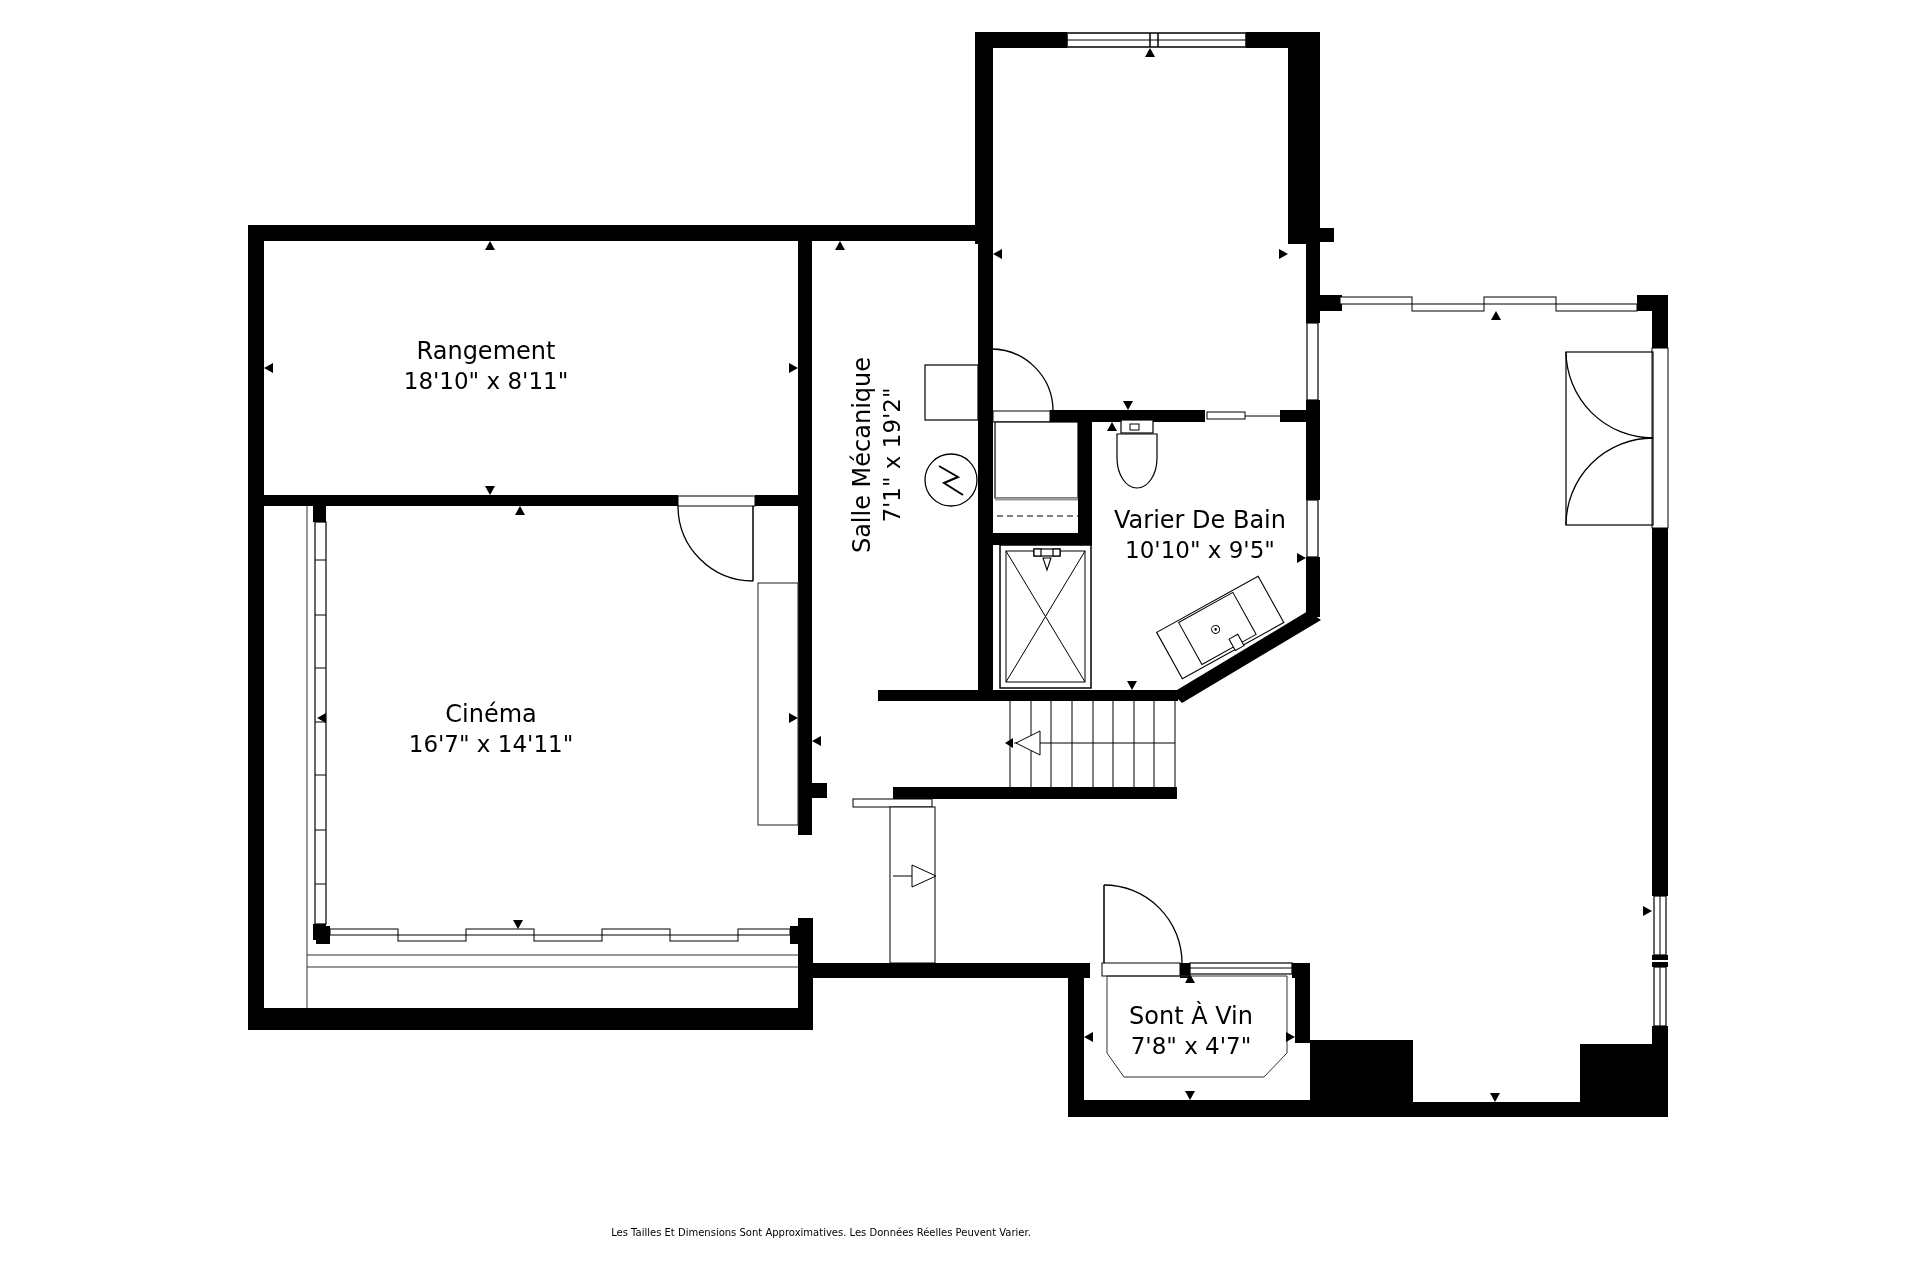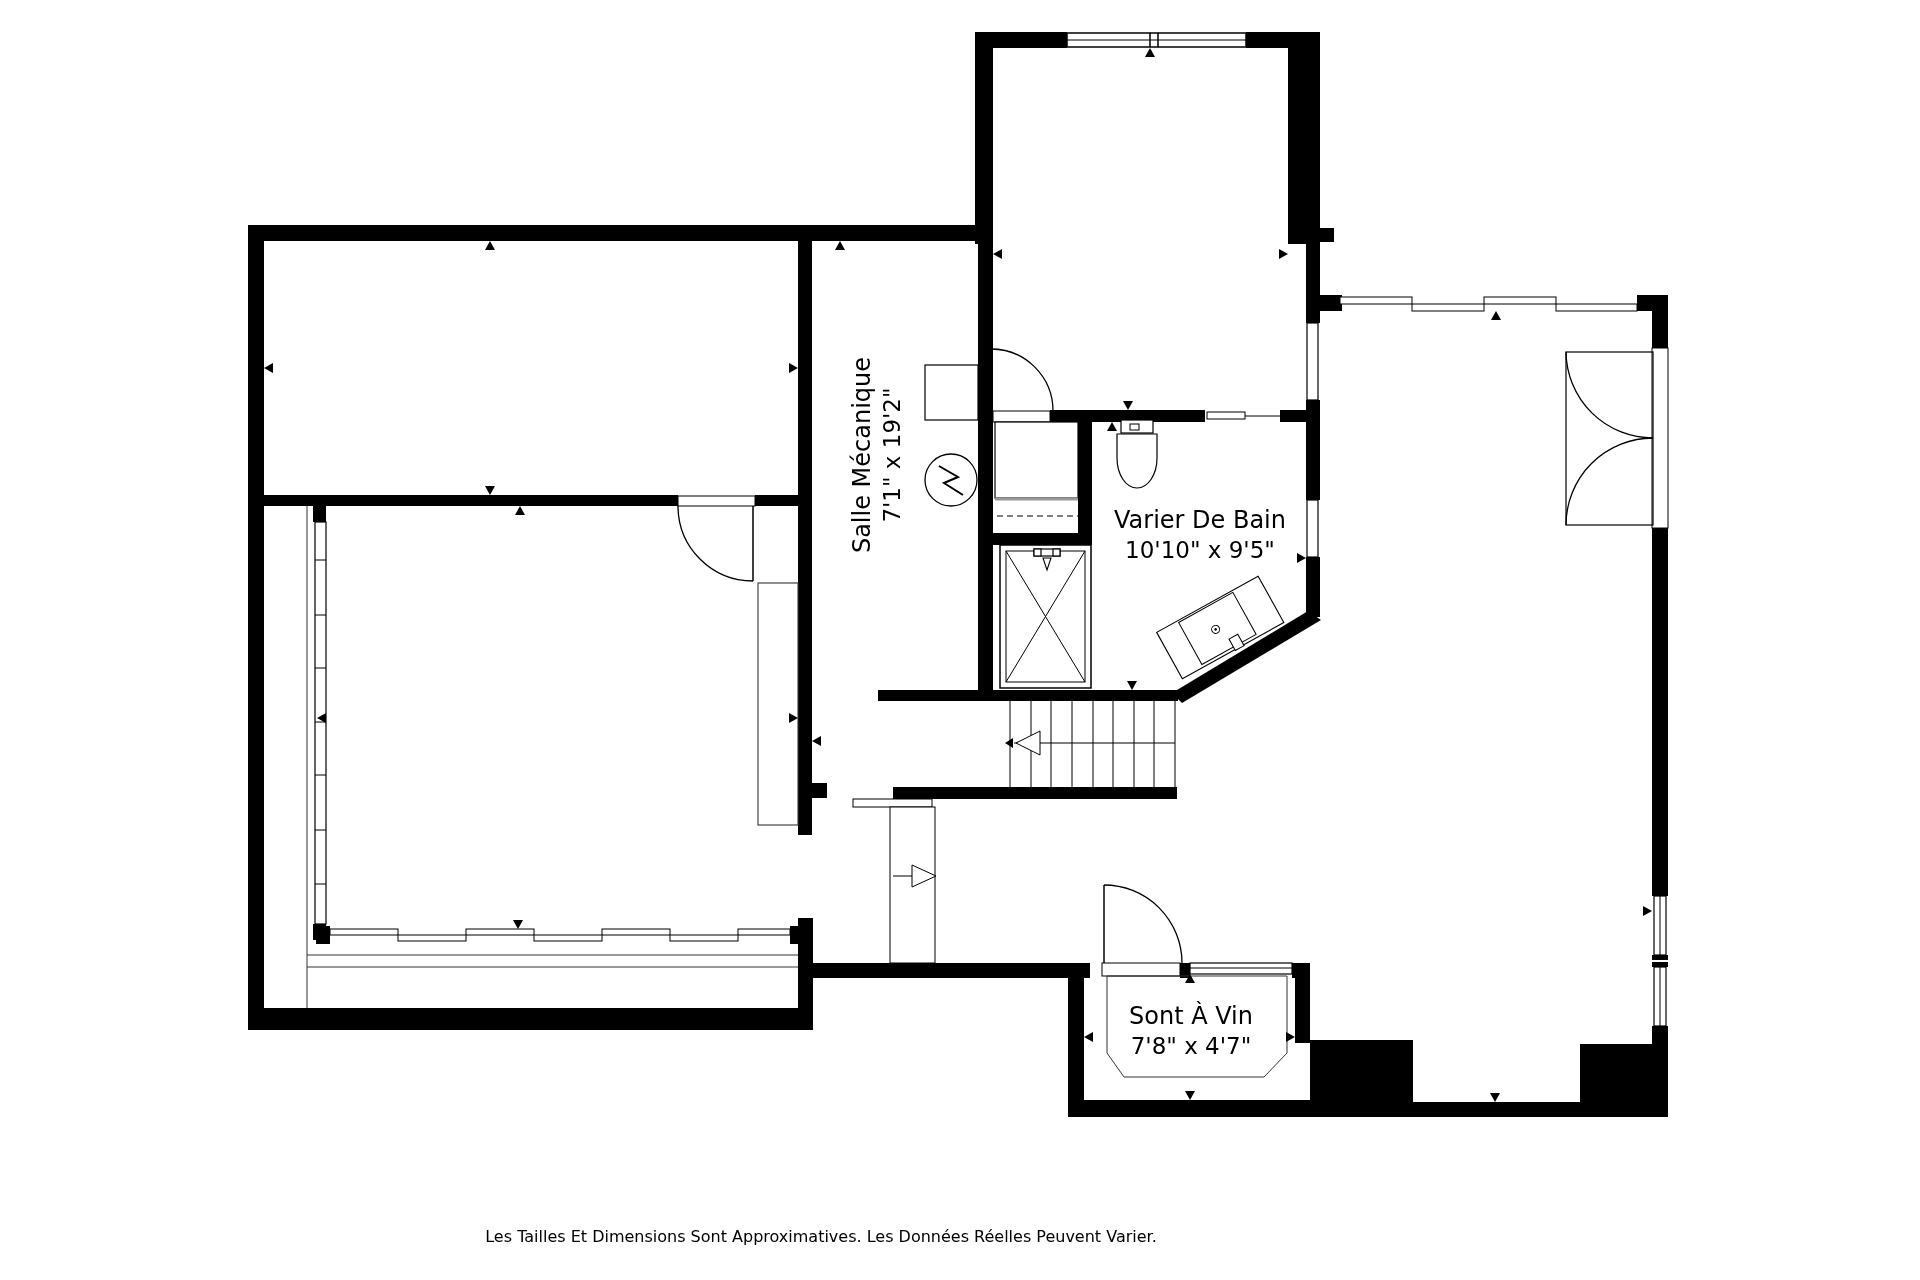--- a/index.html
+++ b/index.html
@@ -5,21 +5,21 @@
   html,body{margin:0;padding:0;background:#fff;}
   body{width:1920px;height:1280px;position:relative;overflow:hidden;
        font-family:"DejaVu Sans", sans-serif;color:#000;}
   .plan{position:absolute;left:0;top:0;width:1920px;height:1280px;}
   .room-label{position:absolute;transform:translate(-50%,-50%);text-align:center;
               white-space:nowrap;line-height:30px;}
   .room-label .rname{font-size:24px;}
   .room-label .rdims{font-size:23px;}
   .room-label.rotated{transform:translate(-50%,-50%) rotate(-90deg);}
   .footer-note{position:absolute;left:821px;top:1227px;transform:translateX(-50%);
-               font-size:16px;white-space:nowrap;}
+               font-size:10px;white-space:nowrap;}
   svg{position:absolute;left:0;top:0;}
 </style>
 </head>
 <body>
 
 <div class="plan">
 <svg width="1920" height="1280" viewBox="0 0 1920 1280">
 
   <g fill="#000" stroke="none">
     <rect x="248" y="225" width="16" height="805"></rect>
@@ -232,20 +232,28 @@
     <polygon points="1652,911 1643,906 1643,916"></polygon>
     <polygon points="1495,1102 1490,1093 1500,1093"></polygon>
     <polygon points="1084,1037 1093,1032 1093,1042"></polygon>
     <polygon points="1295,1037 1286,1032 1286,1042"></polygon>
     <polygon points="1190,974 1185,983 1195,983"></polygon>
     <polygon points="1190,1100 1185,1091 1195,1091"></polygon>
     <polygon points="518,929 513,920 523,920"></polygon>
   </g>
 </svg>
 
+  <div class="room-label" style="left:486px;top:366px">
+    <div class="rname">Rangement</div>
+    <div class="rdims">18'10" x 8'11"</div>
+  </div>
+  <div class="room-label" style="left:491px;top:729px">
+    <div class="rname">Cinéma</div>
+    <div class="rdims">16'7" x 14'11"</div>
+  </div>
   <div class="room-label rotated" style="left:877px;top:455px">
     <div class="rname">Salle Mécanique</div>
     <div class="rdims">7'1" x 19'2"</div>
   </div>
   <div class="room-label" style="left:1200px;top:535px">
     <div class="rname">Varier De Bain</div>
     <div class="rdims">10'10" x 9'5"</div>
   </div>
   <div class="room-label" style="left:1191px;top:1031px">
     <div class="rname">Sont À Vin</div>

